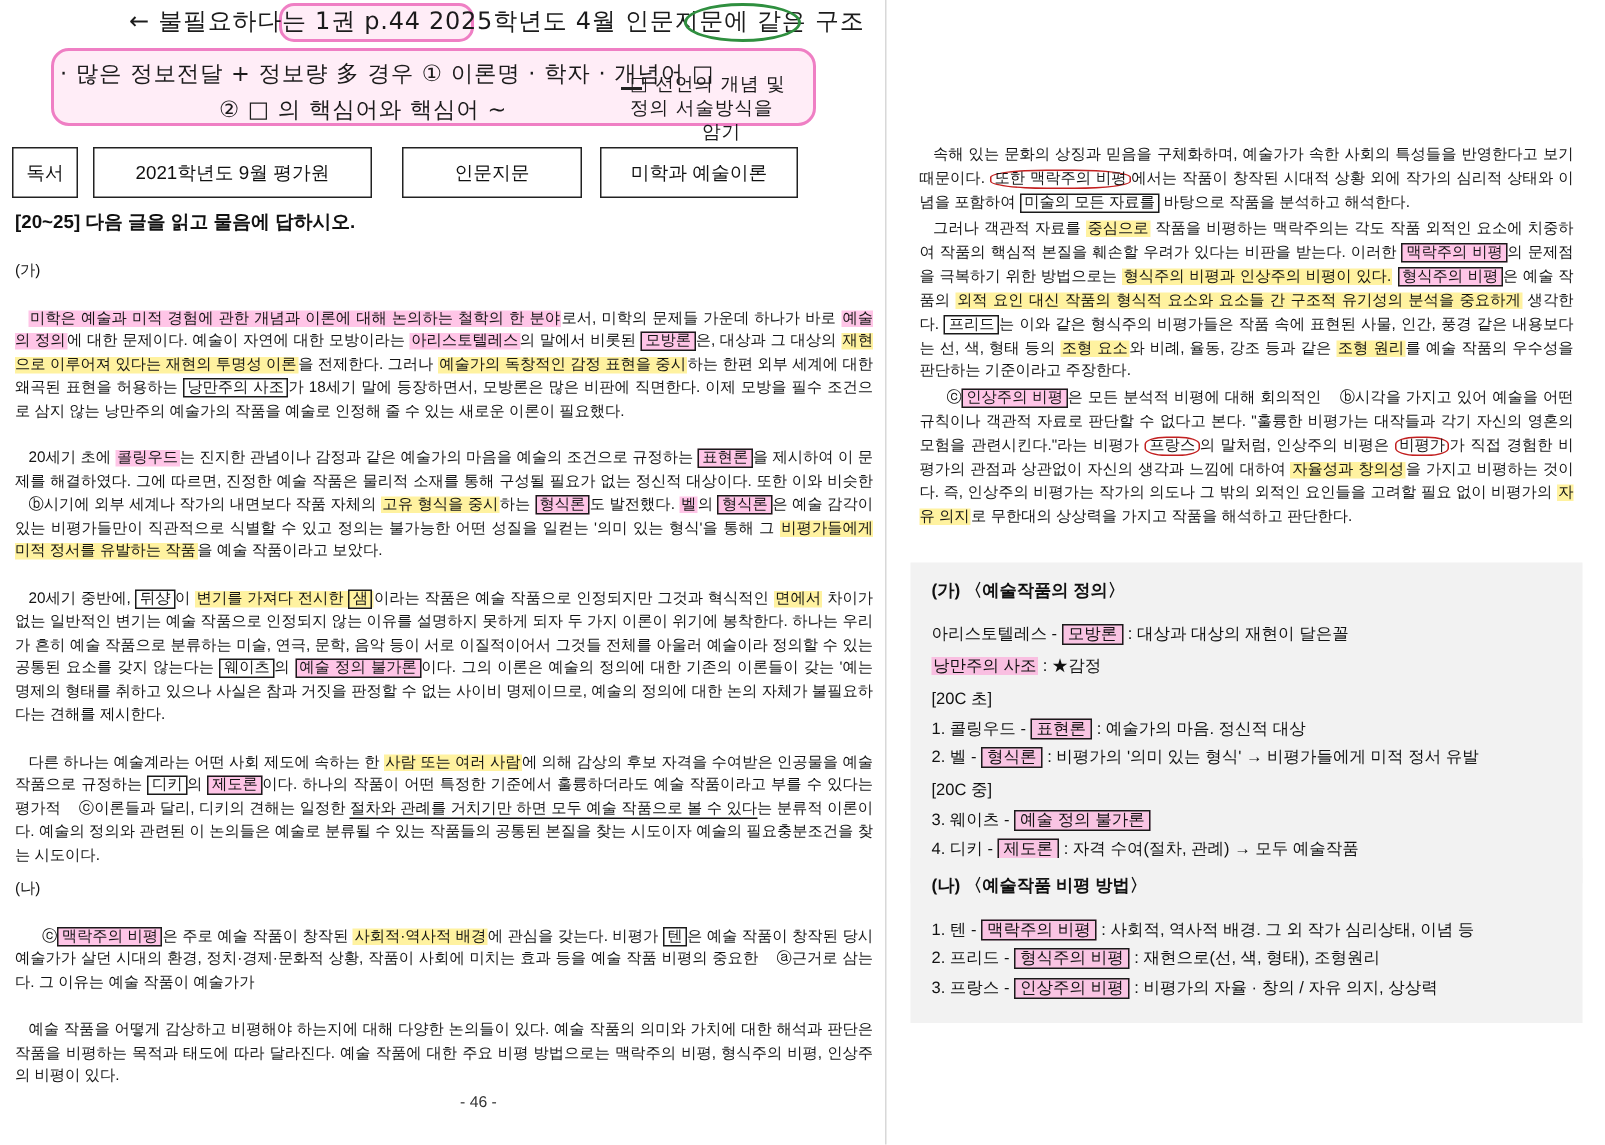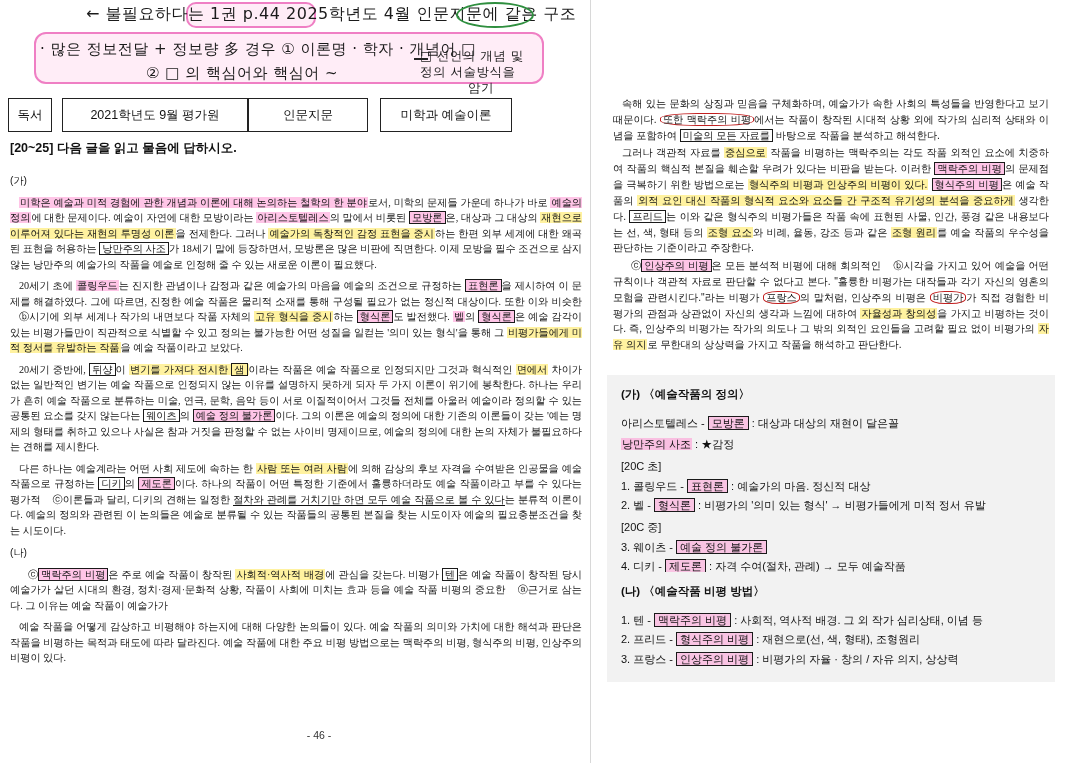--- a/index.html
+++ b/index.html
@@ -82,21 +82,21 @@
     font-size: 12.5px;
     display: flex;
     align-items: center;
     justify-content: center;
     background: #fff;
     box-sizing: border-box;
     margin-right: 12px;
     padding: 0 6px;
   }
   .tab.t1 { width: 44px; margin-right: 10px; }
-  .tab.t2 { width: 186px; margin-right: 0; }
+  .tab.t2 { width: 186px; margin-right: 20px; }
   .tab.t3 { width: 120px; margin-right: 12px; }
   .tab.t4 { width: 132px; margin-right: 0; }
 
   
   .lead {
     position: absolute;
     top: 140px;
     left: 10px;
     font-size: 12.5px;
     font-weight: bold;
@@ -105,23 +105,22 @@
     position: absolute;
     top: 166px;
     left: 10px;
     width: 572px;
     font-size: 10.2px;
     line-height: 1.52;
     text-align: justify;
     color: #141414;
   }
   .col p {
-    margin: 6px 0 2px 0;
+    margin: 16px 0 2px 0;
     text-indent: 9px;
-    font-family: Liberation Serif, serif;
   }
   .sec-label {
     margin: 7px 0 2px 0;
     text-indent: 0;
     font-weight: normal;
   }
   .hl-pink {
     background: rgba(255, 150, 212, 0.55);
     padding: 0 1px;
   }

